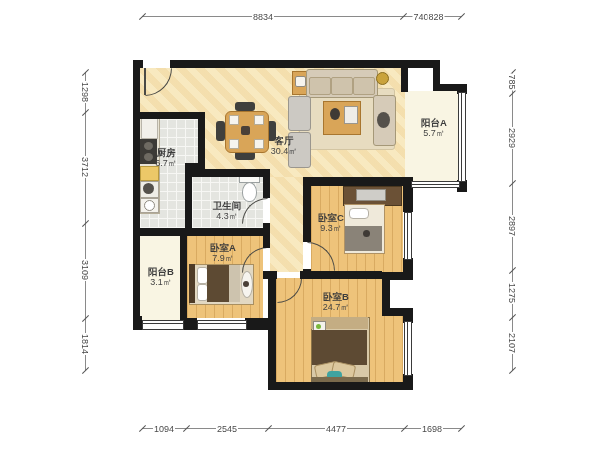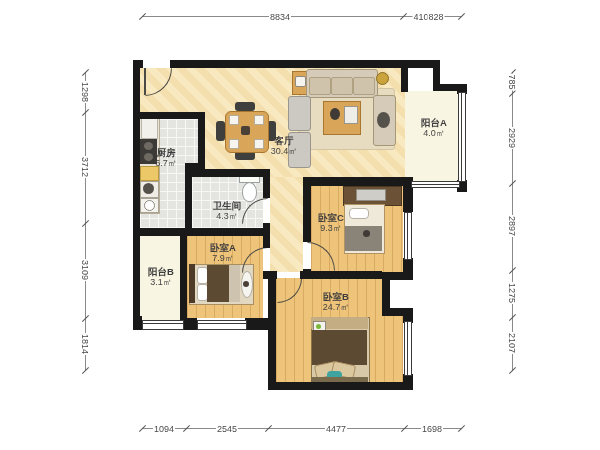--- a/index.html
+++ b/index.html
@@ -186,21 +186,21 @@
   <div class="room-label" style="left:166px;top:158px">
     <div>厨房</div>
     <div class="area">6.7㎡</div>
   </div>
   <div class="room-label" style="left:284px;top:146px">
     <div>客厅</div>
     <div class="area">30.4㎡</div>
   </div>
   <div class="room-label" style="left:434px;top:128px">
     <div>阳台A</div>
-    <div class="area">4.0㎡</div>
+    <div class="area">5.7㎡</div>
   </div>
   <div class="room-label" style="left:227px;top:211px">
     <div>卫生间</div>
     <div class="area">4.3㎡</div>
   </div>
   <div class="room-label" style="left:331px;top:223px">
     <div>卧室C</div>
     <div class="area">9.3㎡</div>
   </div>
   <div class="room-label" style="left:223px;top:253px">
@@ -215,22 +215,22 @@
     <div>卧室B</div>
     <div class="area">24.7㎡</div>
   </div>
 
 
   <div class="dline" style="left:142px;top:16px;width:319px;height:1px"></div>
   <div class="tick" style="left:138px;top:16px"></div>
   <div class="tick" style="left:399px;top:16px"></div>
   <div class="tick" style="left:435px;top:16px"></div>
   <div class="tick" style="left:457px;top:16px"></div>
-  <span class="dlabel" style="left:280px;top:17px">8834</span>
-  <span class="dlabel" style="left:421px;top:17px">410</span>
+  <span class="dlabel" style="left:263px;top:17px">8834</span>
+  <span class="dlabel" style="left:421px;top:17px">740</span>
   <span class="dlabel" style="left:436px;top:17px">828</span>
 
   <div class="dline" style="left:142px;top:428px;width:319px;height:1px"></div>
   <div class="tick" style="left:138px;top:428px"></div>
   <div class="tick" style="left:182px;top:428px"></div>
   <div class="tick" style="left:264px;top:428px"></div>
   <div class="tick" style="left:400px;top:428px"></div>
   <div class="tick" style="left:457px;top:428px"></div>
   <span class="dlabel" style="left:164px;top:429px">1094</span>
   <span class="dlabel" style="left:227px;top:429px">2545</span>

